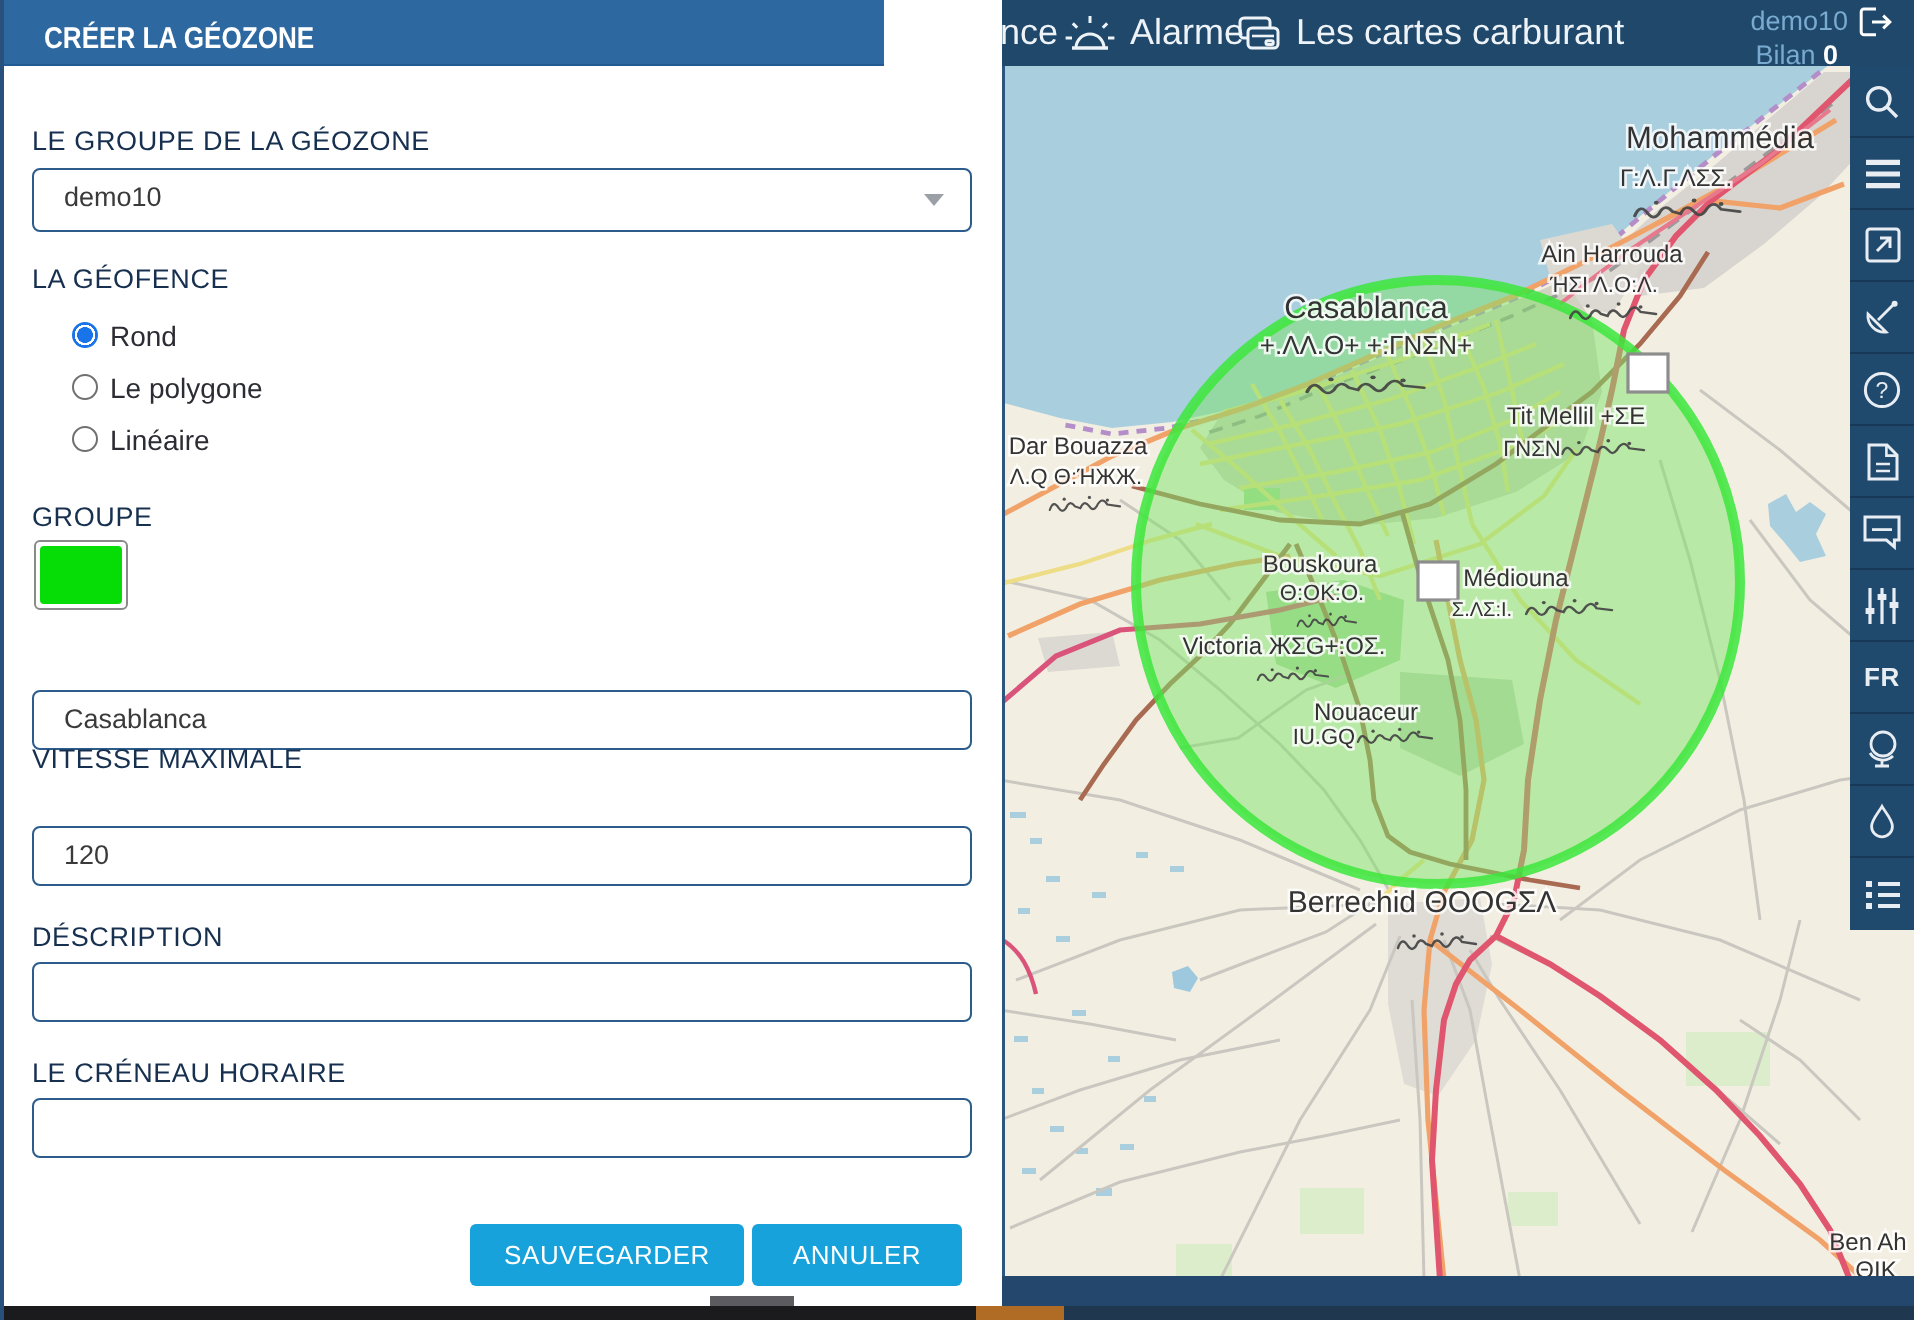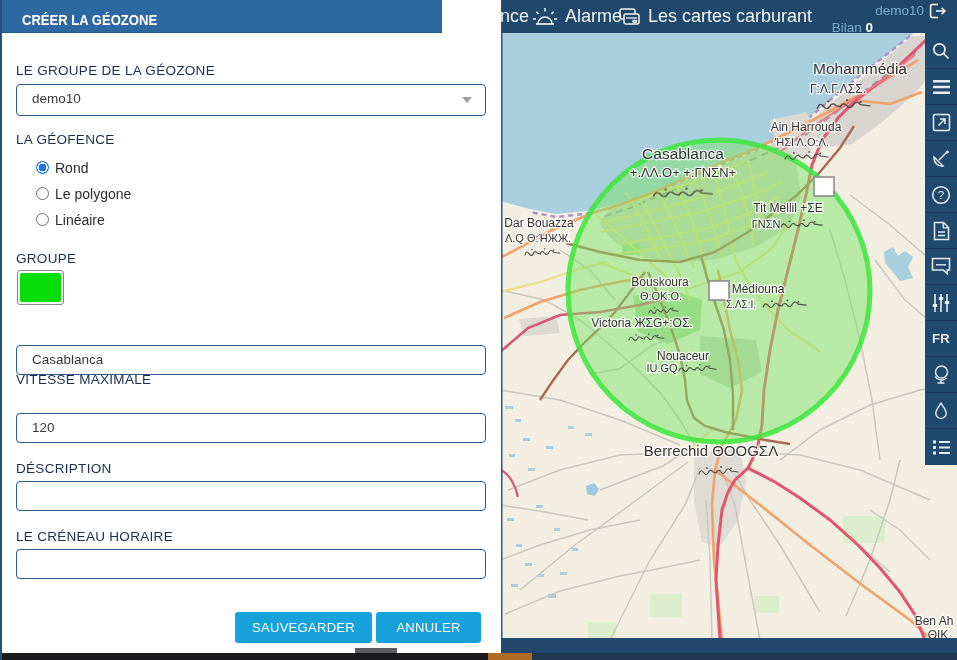--- a/index.html
+++ b/index.html
@@ -234,21 +234,21 @@
     </svg>
     <span style="margin-left:6px">Les cartes carburant</span>
   </div>
   <div class="item" style="left:858px;top:-6px;width:66px;justify-content:flex-end;color:#79aacf;font-size:13.5px">demo10</div>
   <div class="item" style="left:929px;top:-6px">
     <svg width="17" height="16" viewBox="0 0 17 16" fill="none" stroke="#fff" stroke-width="1.5">
       <path d="M9 1.5 H3 a1.4 1.4 0 0 0 -1.4 1.4 V13 a1.4 1.4 0 0 0 1.4 1.4 H9"></path>
       <path d="M7 8 L15.6 8 M12.6 4.8 L15.9 8 L12.6 11.2"></path>
     </svg>
   </div>
-  <div class="item" style="left:812px;top:11px;width:61px;justify-content:flex-end;color:#79aacf;font-size:13.5px">Bilan&nbsp;<b style="color:#fff">0</b></div>
+  <div class="item" style="left:858px;top:11px;width:61px;justify-content:flex-end;color:#79aacf;font-size:13.5px">Bilan&nbsp;<b style="color:#fff">0</b></div>
 </div>
 <div id="sidebar" class="abs">
   <div class="cell">
       <svg width="20" height="20" viewBox="0 0 20 20" fill="none" stroke="#e7edf3" stroke-width="1.7">
     <circle cx="8.4" cy="8.4" r="5.6"></circle>
         <path d="M12.7 12.7 L17.5 17.5"></path>
       </svg>
     </div>
   <div class="cell">
       <svg width="19" height="16" viewBox="0 0 19 16" stroke="#e7edf3" stroke-width="2.6">

